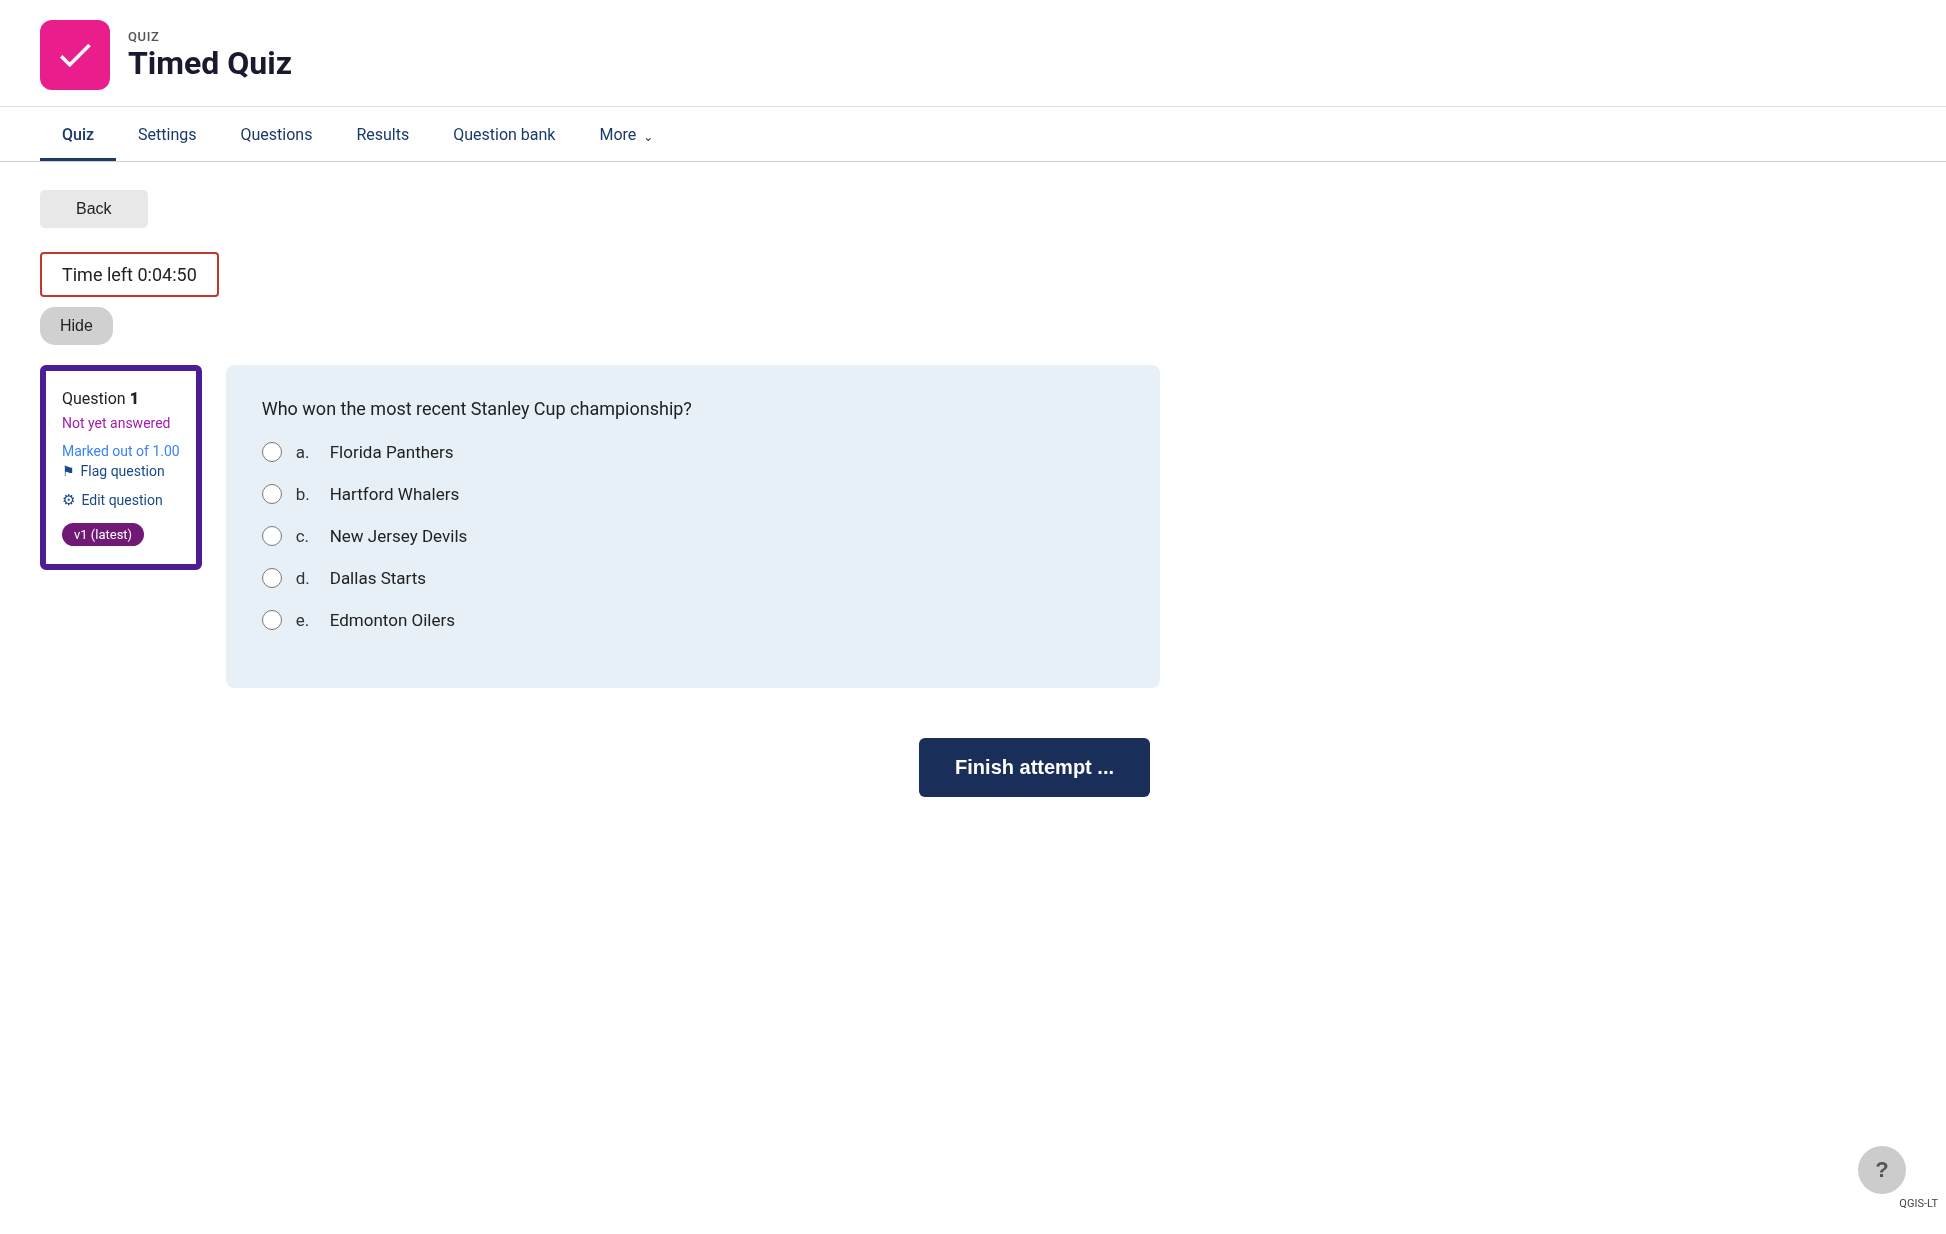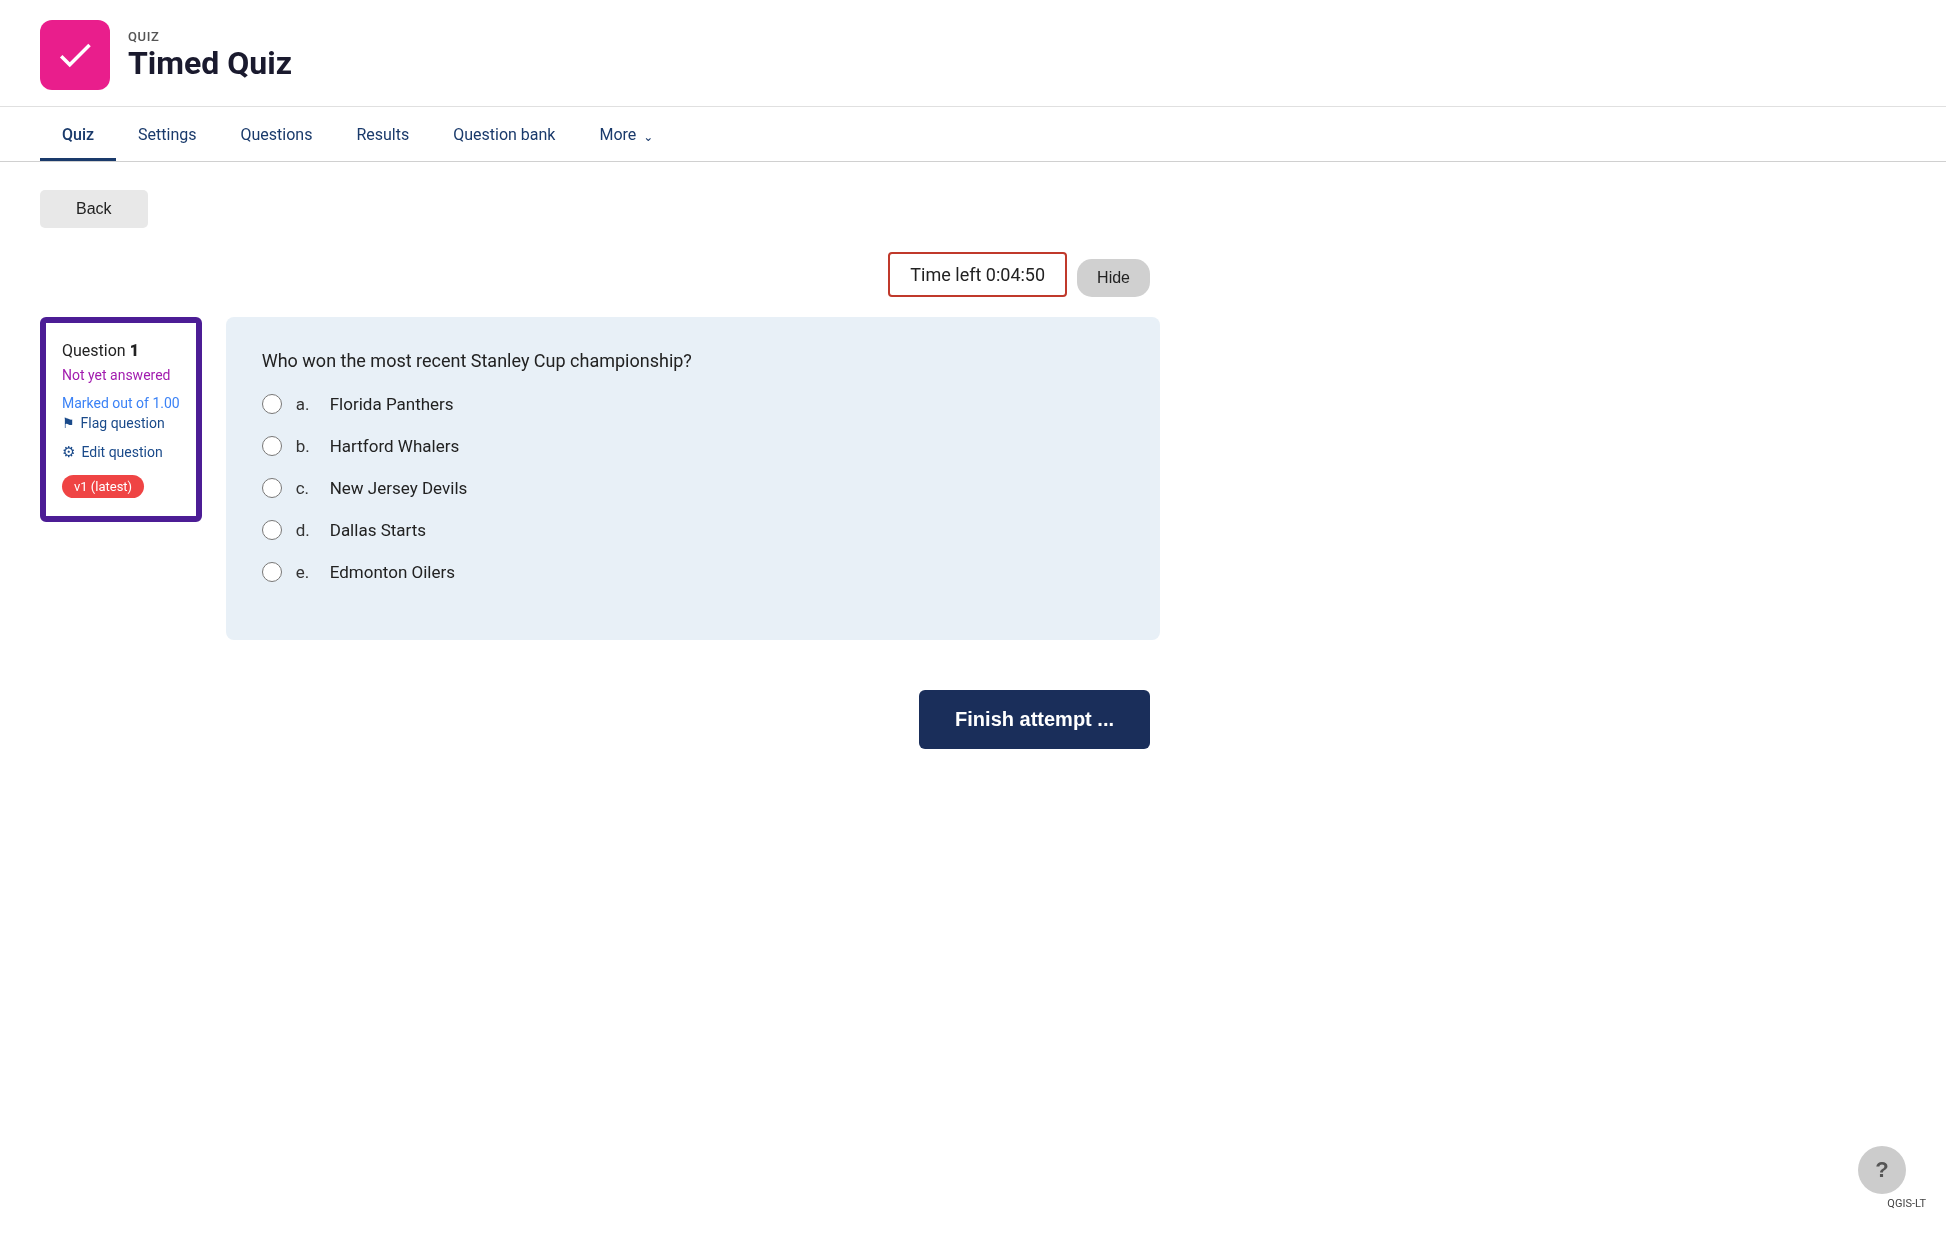--- a/index.html
+++ b/index.html
@@ -95,24 +95,25 @@
       cursor: pointer;
       color: #222;
       font-weight: 500;
       margin-bottom: 24px;
     }
 
     
     .timer-row {
       display: flex;
       justify-content: flex-end;
-      align-items: flex-end;
+      align-items: flex-start;
       gap: 10px;
       margin-bottom: 20px;
       padding-right: 10px;
+      flex-direction: column;
     }
     .timer-box {
       border: 2px solid #c0392b;
       border-radius: 4px;
       padding: 10px 20px;
       font-size: 18px;
       color: #222;
       font-weight: 400;
       background: white;
     }
@@ -178,21 +179,21 @@
       display: flex;
       align-items: center;
       gap: 6px;
       color: #1a4a8a;
       font-size: 14px;
       cursor: pointer;
       margin-bottom: 14px;
       text-decoration: none;
     }
     .version-badge {
-      background: #ef4444;
+      background: #701a75;
       color: white;
       border-radius: 20px;
       padding: 4px 12px;
       font-size: 13px;
       display: inline-block;
     }
 
     
     .question-main {
       background: #e8f0f7;
@@ -268,21 +269,21 @@
       font-weight: 700;
       color: #555;
       cursor: pointer;
       display: flex;
       align-items: center;
       justify-content: center;
     }
     .help-label {
       position: fixed;
       bottom: 24px;
-      right: 20px;
+      right: 8px;
       font-size: 11px;
       color: #444;
       white-space: nowrap;
     }
 
     
     .flag-icon {
       font-size: 14px;
     }
     

